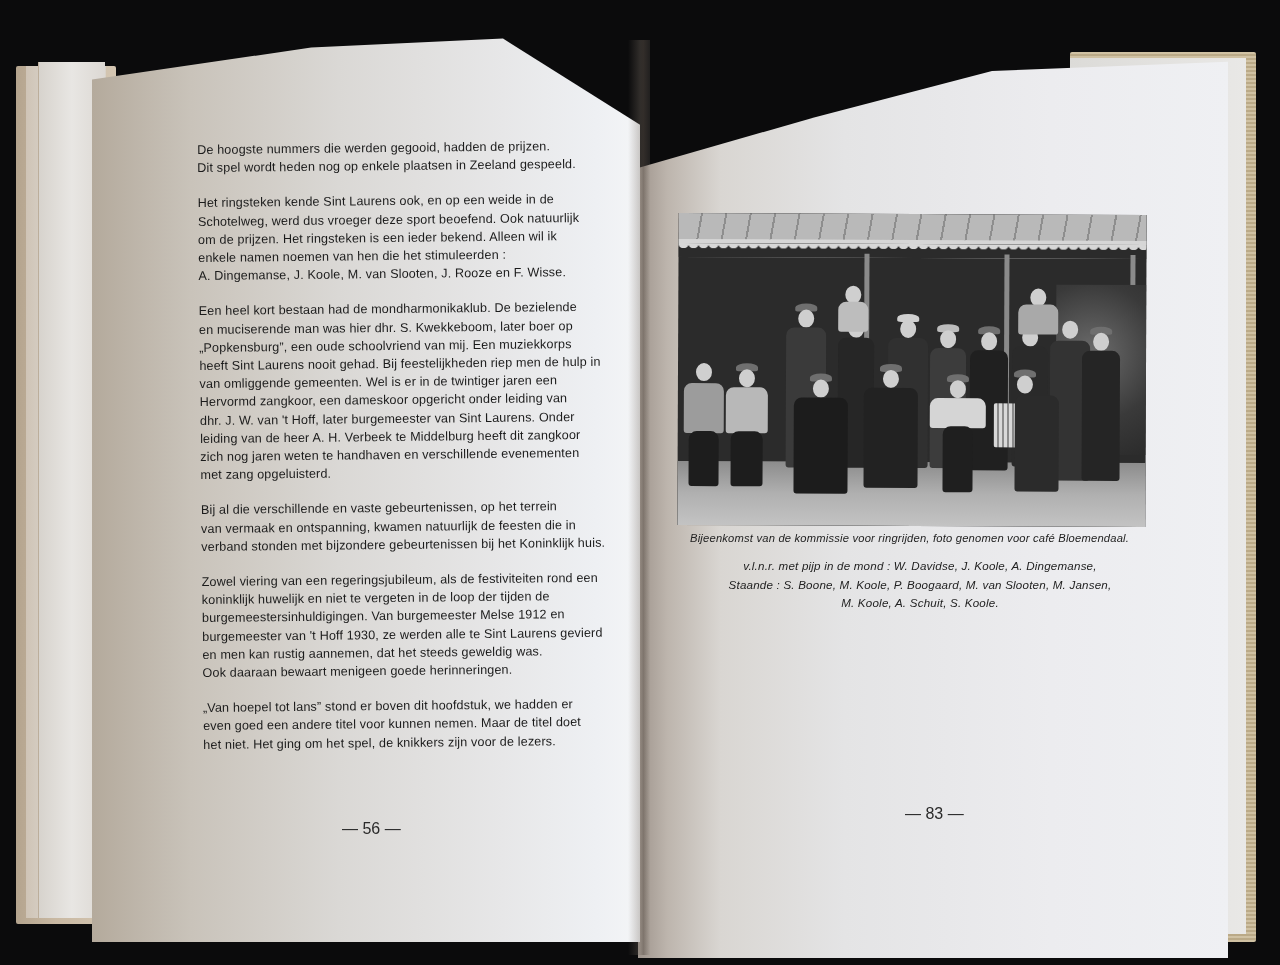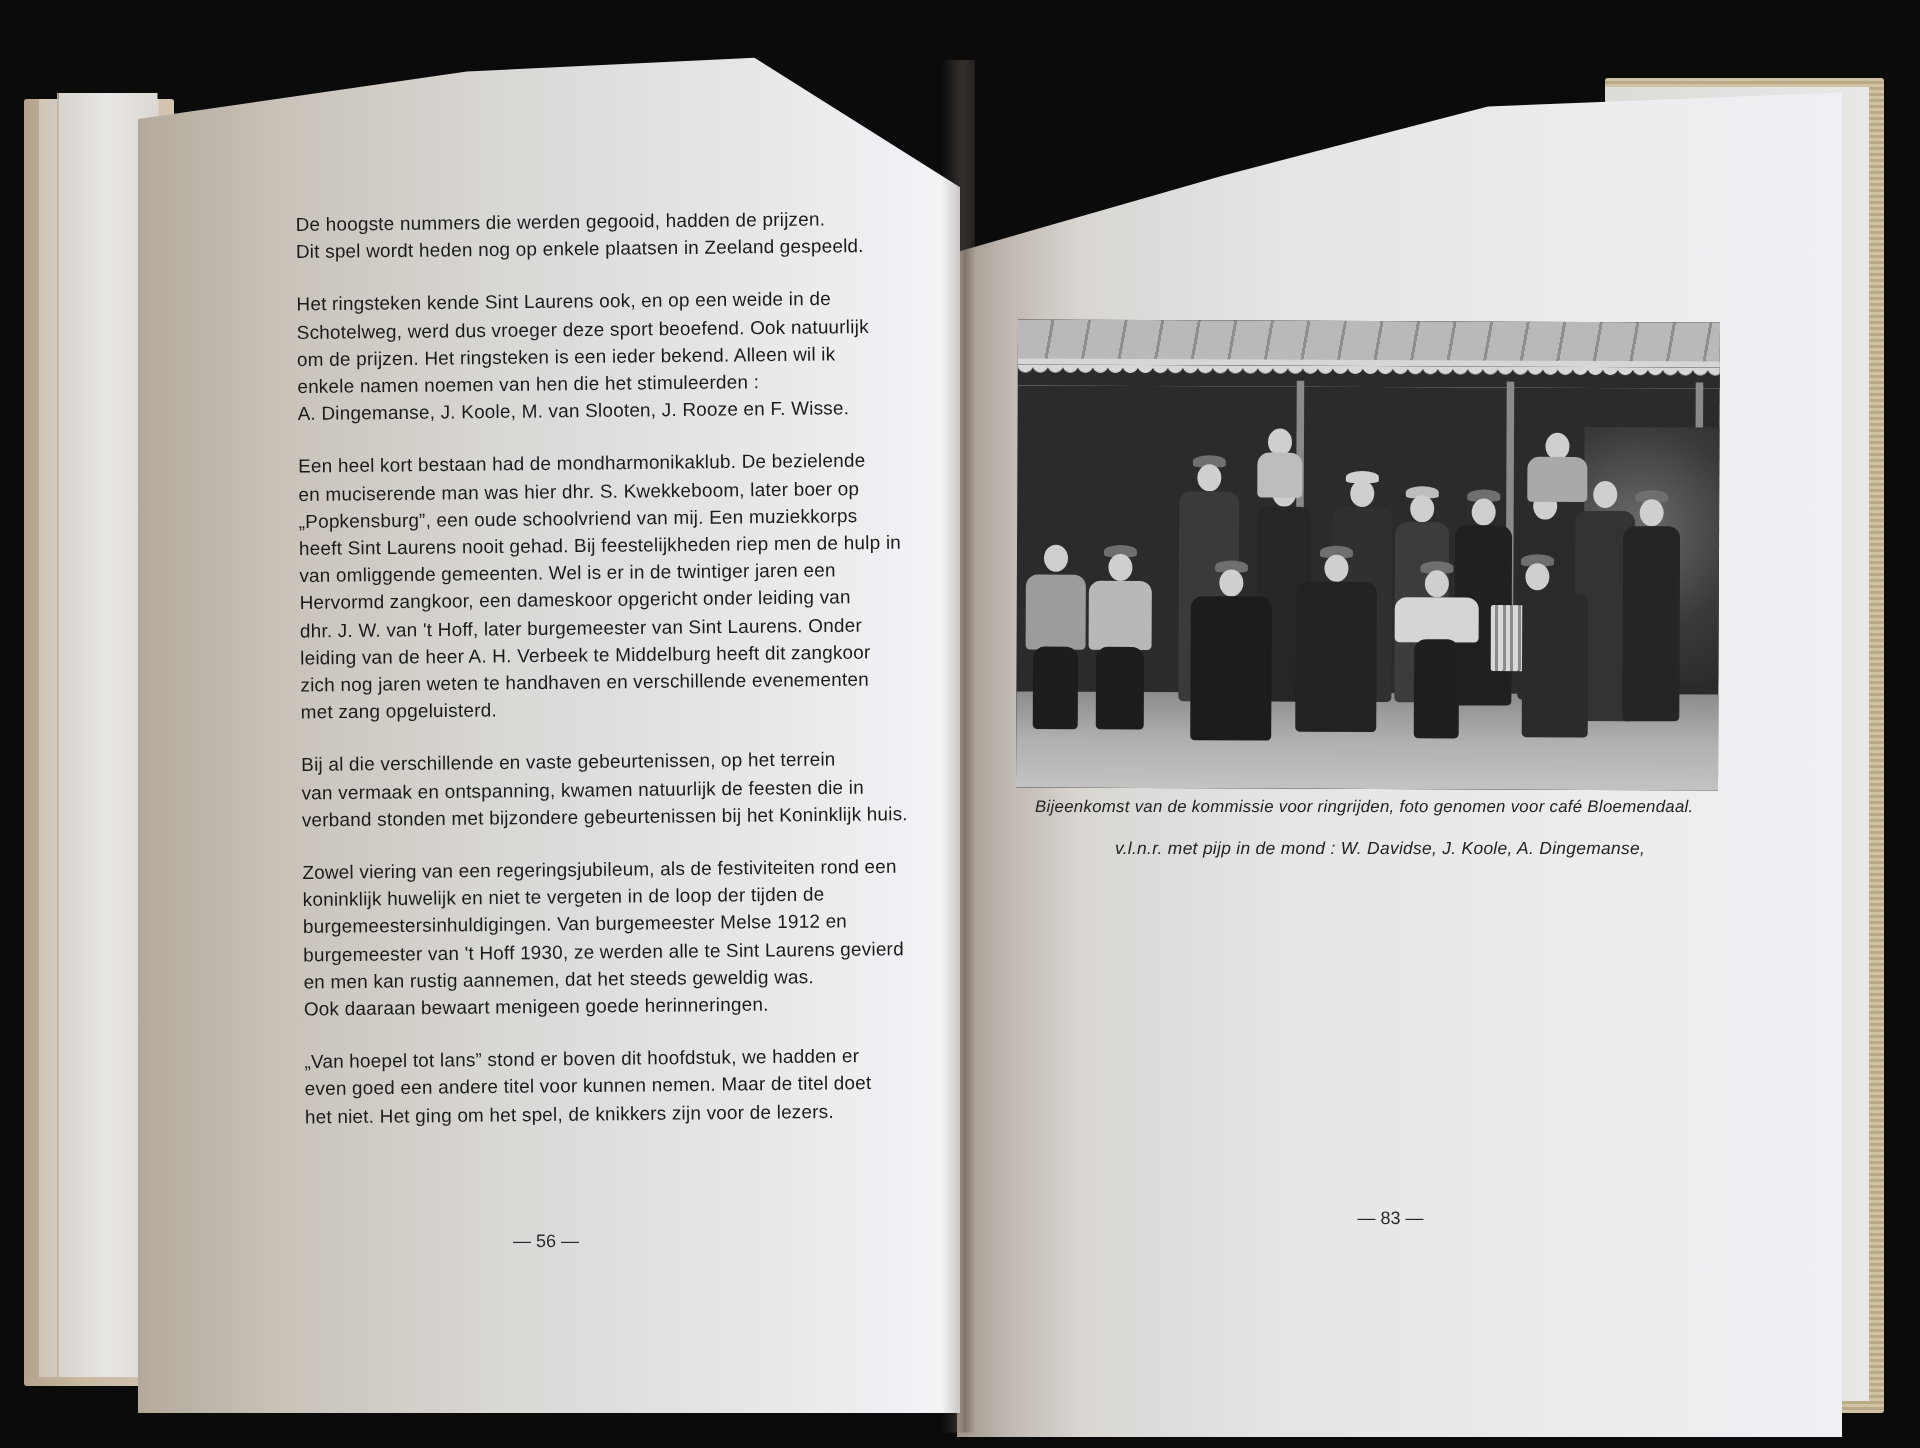--- a/index.html
+++ b/index.html
@@ -58,21 +58,21 @@
       font-size: 12.6px;
       line-height: 18.2px;
       letter-spacing: 0.15px;
     }
     .text-block p { margin: 0 0 17px 0; }
     .text-block .line { display: block; white-space: nowrap; }
 
     .left-text { left: 197px; top: 141px; width: 400px; transform: rotate(-0.6deg); transform-origin: left top; }
 
     .page-number {
-      position: absolute; font-size: 12px; color: #2a2a2a;
+      position: absolute; font-size: 16px; color: #2a2a2a;
       font-family: "Liberation Sans Narrow", "Liberation Sans", sans-serif;
     }
     .pn-left { left: 342px; top: 820px; }
     .pn-right { left: 905px; top: 805px; }
 
     
     .photo {
       position: absolute; left: 678px; top: 214px; width: 468px; height: 312px;
       background: #2b2b2b;
       overflow: hidden;
@@ -281,16 +281,20 @@
       <div class="body" style="top:34px;width:34px;height:44px;background:repeating-linear-gradient(90deg,#d8d8d8 0 3px,#8a8a8a 3px 5px);border-radius:2px;margin-left:-14px;"></div>
       <div class="body" style="top:26px;width:44px;height:96px;background:#2b2b2b;margin-left:12px;"></div>
     </div>
   </div>
 
   <div class="caption-block">
     <div class="title">Bijeenkomst van de kommissie voor ringrijden, foto genomen voor café Bloemendaal.</div>
     <div class="group">
       <span>v.l.n.r. met pijp in de mond : W. Davidse, J. Koole, A. Dingemanse,</span>
     </div>
+    <div class="group">
+      <span>Staande : S. Boone, M. Koole, P. Boogaard, M. van Slooten, M. Jansen,</span>
+      <span>M. Koole, A. Schuit, S. Koole.</span>
+    </div>
   </div>
 
   <div class="page-number pn-right">— 83 —</div>
 </div>
 
 </body></html>

